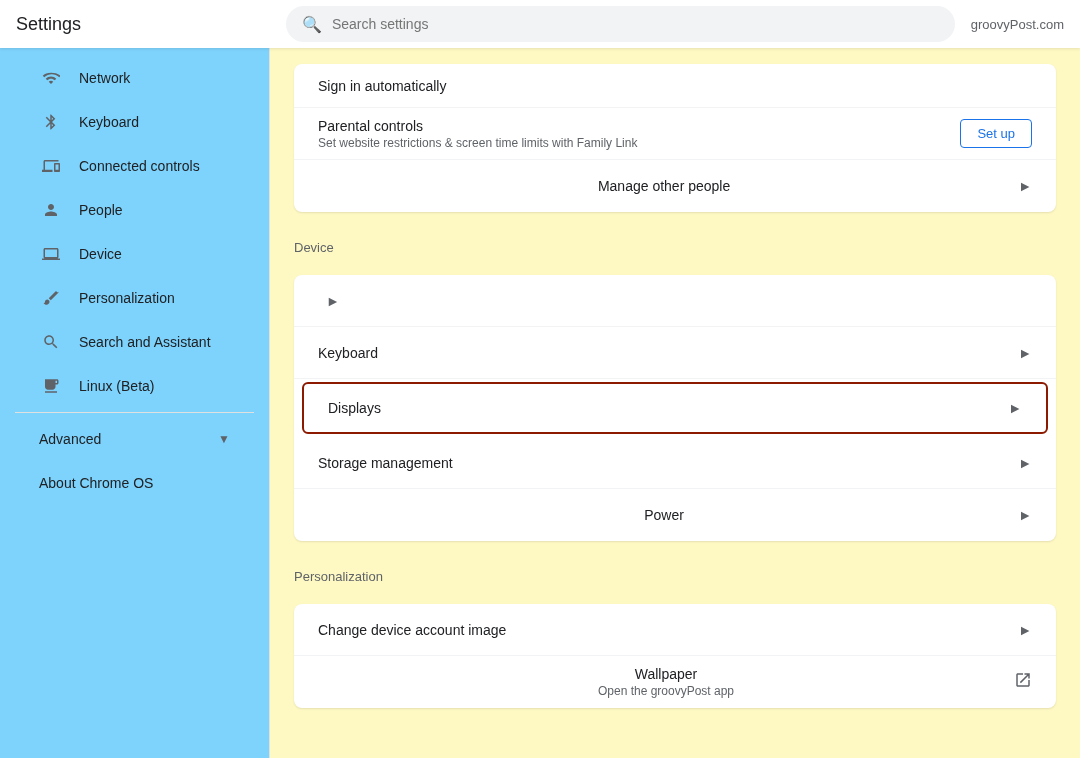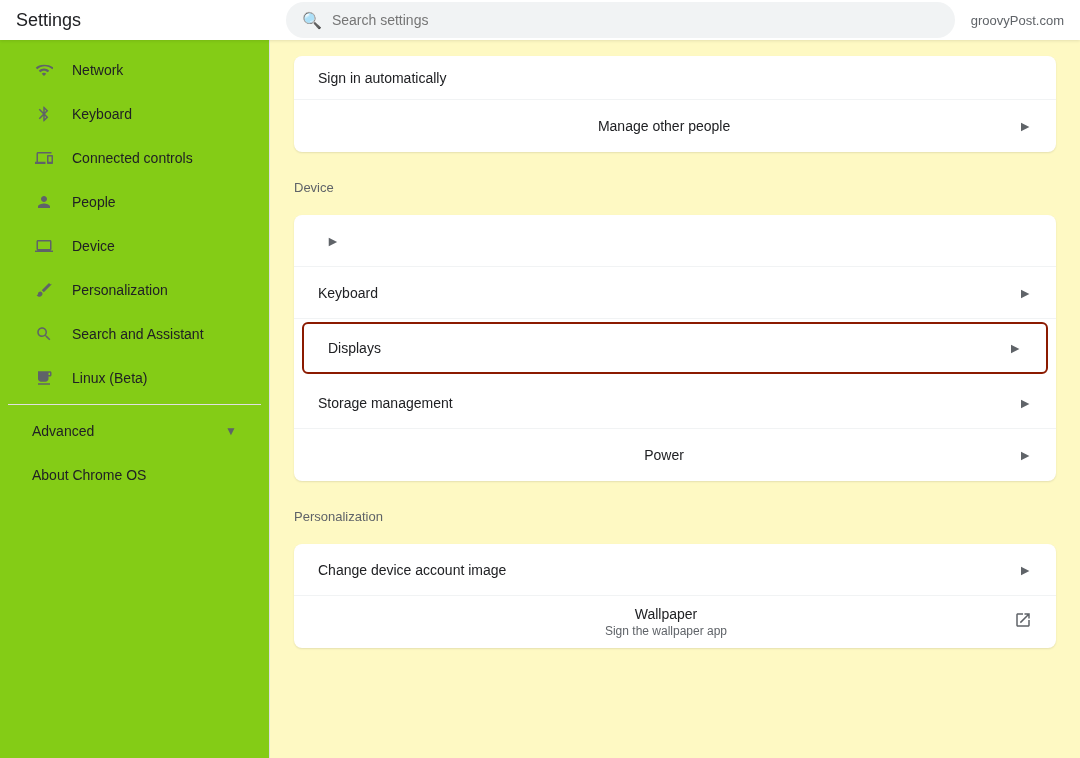--- a/index.html
+++ b/index.html
@@ -10,21 +10,21 @@
       height: 758px;
       overflow: hidden;
       display: flex;
       flex-direction: column;
     }
 
     
     .header {
       background: #fff;
       padding: 0 16px;
-      height: 40px;
+      height: 48px;
       display: flex;
       align-items: center;
       box-shadow: 0 1px 3px rgba(0,0,0,0.1);
       z-index: 10;
       position: relative;
     }
     .header-title {
       font-size: 18px;
       font-weight: 500;
       color: #202124;
@@ -64,23 +64,23 @@
     .main-layout {
       display: flex;
       flex: 1;
       overflow: hidden;
     }
 
     
     .sidebar {
       width: 270px;
       min-width: 270px;
-      background: #84cc16;
+      background: #7dd3fc;
       overflow-y: auto;
-      padding: 8px 8px;
+      padding: 8px 15px;
       border-right: 1px solid #e0e0e0;
     }
     .sidebar-item {
       display: flex;
       align-items: center;
       padding: 10px 24px;
       font-size: 14px;
       color: #202124;
       cursor: pointer;
       height: 44px;
@@ -326,20 +326,27 @@
 
   <div class="content">
 
     <div class="content-top-space"></div>
 
     <div class="section-card">
       <div class="partial-item">
         <span class="list-item-title">Sign in automatically</span>
       </div>
 
+      <div class="list-item">
+        <div class="list-item-text">
+          <div class="list-item-title">Parental controls</div>
+          <div class="list-item-subtitle">Set website restrictions &amp; screen time limits with Family Link</div>
+        </div>
+        <button class="list-item-button">Set up</button>
+      </div>
 
       <div class="list-item">
         <div class="list-item-text">
           <div class="list-item-title">Manage other people</div>
         </div>
         <span class="list-item-chevron">►</span>
       </div>
     </div>
 
     <div class="section-title">Device</div>
@@ -387,21 +394,21 @@
       <div class="list-item">
         <div class="list-item-text">
           <div class="list-item-title">Change device account image</div>
         </div>
         <span class="list-item-chevron">►</span>
       </div>
 
       <div class="list-item">
         <div class="list-item-text">
           <div class="list-item-title">Wallpaper</div>
-          <div class="list-item-subtitle">Sign the wallpaper app</div>
+          <div class="list-item-subtitle">Open the groovyPost app</div>
         </div>
         <span class="external-icon">
           <svg width="18" height="18" viewBox="0 0 24 24" fill="#5f6368">
               <path d="M19 19H5V5h7V3H5c-1.11 0-2 .9-2 2v14c0 1.1.89 2 2 2h14c1.1 0 2-.9 2-2v-7h-2v7zM14 3v2h3.59l-9.83 9.83 1.41 1.41L19 6.41V10h2V3h-7z"></path>
             </svg>
         </span>
       </div>
 
     </div>
 

